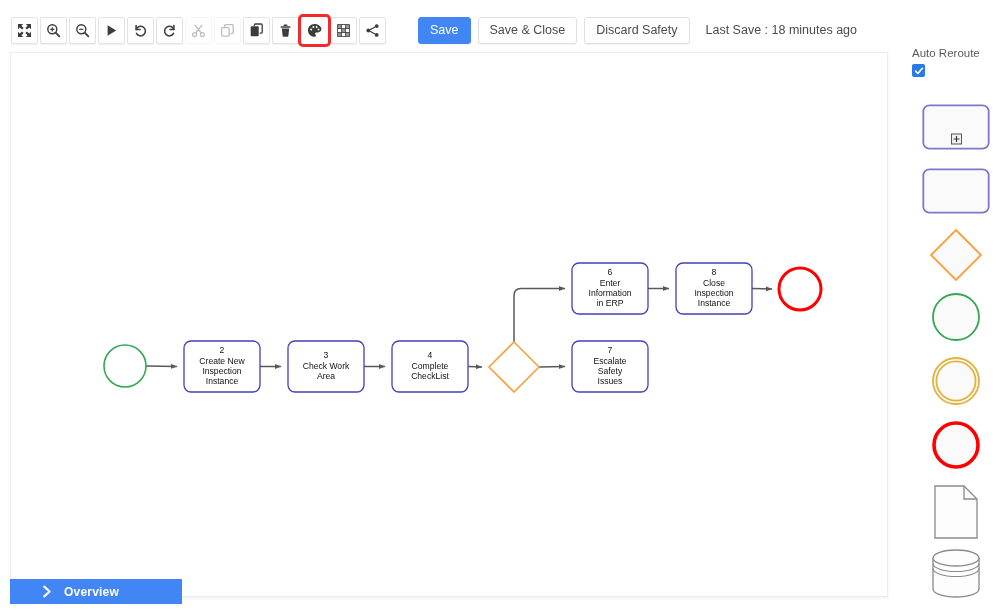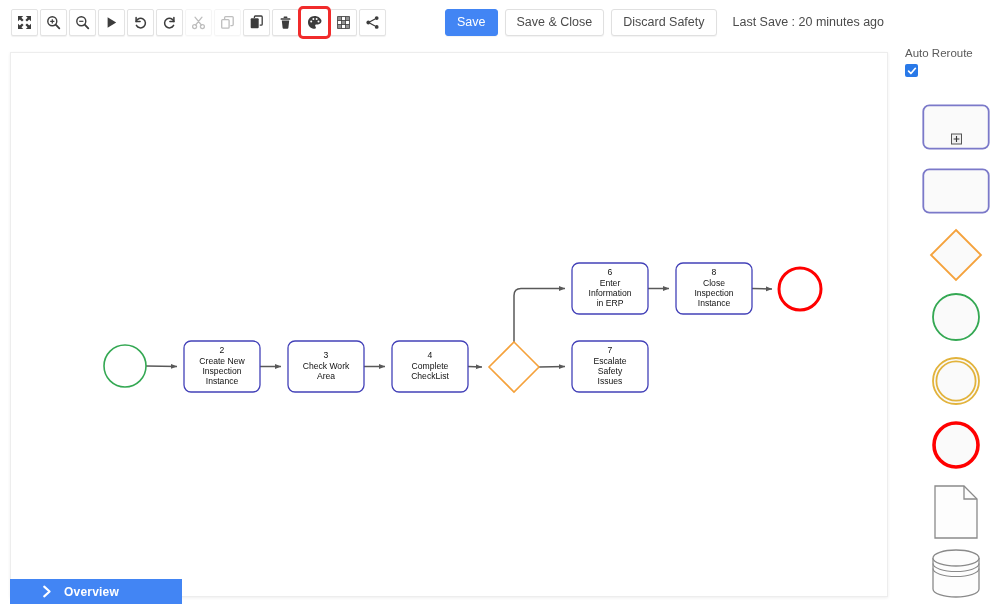--- a/index.html
+++ b/index.html
@@ -14,26 +14,25 @@
   #app {
     position: relative;
     width: 1000px;
     height: 610px;
     background: #ffffff;
   }
 
   
   #toolbar {
     position: absolute;
-    left: 0; top: 0;
+    left: 0; top: 8px;
     width: 1000px; height: 44px;
     background: #ffffff;
     display: flex;
     align-items: center;
-    gap: 27px;
   }
   .tool-group {
     display: flex;
     align-items: center;
     gap: 2px;
     padding-left: 11px;
   }
   .tool-btn {
     width: 27px; height: 27px;
     background: #ffffff;
@@ -138,21 +137,21 @@
 
   
   #sidebar {
     position: absolute;
     left: 905px; top: 44px;
     width: 95px; height: 566px;
     background: #ffffff;
   }
   #auto-reroute-row {
     position: absolute;
-    left: 0; top: 3px;
+    left: 7px; top: 3px;
     width: 88px;
   }
   #auto-reroute-label {
     font-size: 11.5px;
     color: #5a5a5a;
     white-space: nowrap;
     display: block;
   }
   #auto-reroute-checkbox {
     margin-top: 5px;
@@ -301,21 +300,21 @@
               <path d="M4.9 6.7 L10.1 4.0M4.9 8.3 L10.1 11.0"></path>
             </g>
           </svg>
         </div>
       </div>
 
     <div class="action-group">
       <div class="act-btn primary">Save</div>
       <div class="act-btn">Save &amp; Close</div>
       <div class="act-btn">Discard Safety</div>
-      <div id="last-save">Last Save : 20 minutes ago</div>
+      <div id="last-save">Last Save : 18 minutes ago</div>
     </div>
   </div>
 
   <div id="canvas-wrap">
     <svg id="diagram-svg" width="878" height="545">
       <defs>
         <marker id="arrow" markerWidth="7" markerHeight="7" refX="6.4" refY="2.6" orient="auto" markerUnits="userSpaceOnUse">
           <path d="M0,0 L6.6,2.6 L0,5.2 z" fill="#595959"></path>
         </marker>
       </defs>

